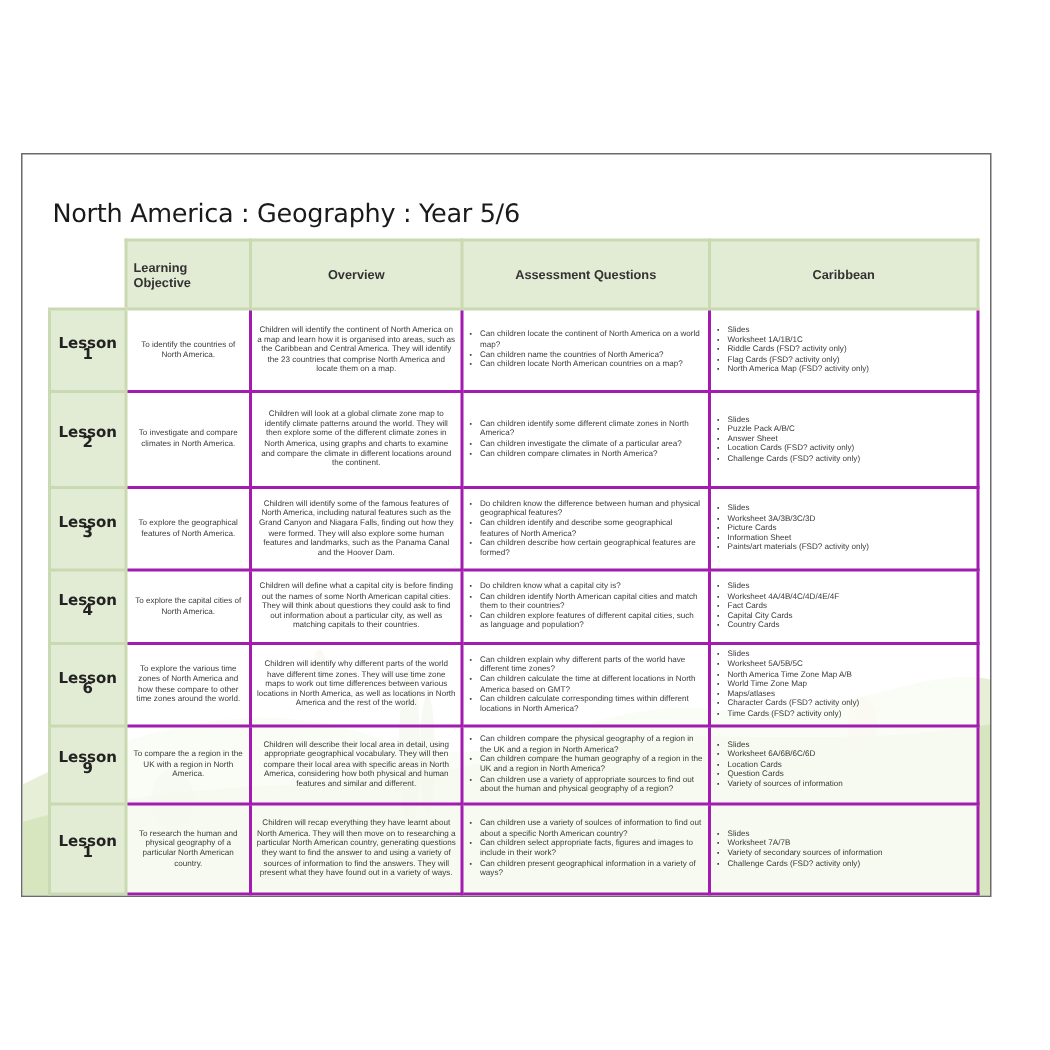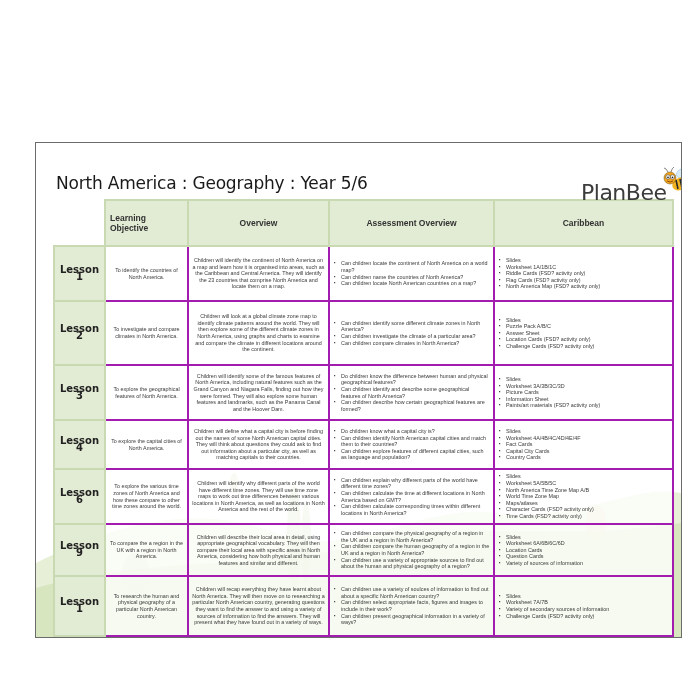--- a/index.html
+++ b/index.html
@@ -1,22 +1,22 @@
 <!DOCTYPE html>
 <html><head>
   <meta charset="utf-8">
   <style>
     html, body { margin: 0; padding: 0; }
     body {
       width: 700px; height: 700px; background: #ffffff; position: relative; overflow: hidden;
       font-family: "Liberation Sans", sans-serif;
     }
     .sheet {
-      position: absolute; left: 35px; top: 102px; width: 645px; height: 494px;
-      border: 1px solid #6b6b6b; background: #ffffff; overflow: hidden; margin-top: 40px;
+      position: absolute; left: 14px; top: 102px; width: 645px; height: 494px;
+      border: 1px solid #6b6b6b; background: #ffffff; overflow: hidden;
     }
     .landscape {
       position: absolute; left: 0; top: 0; width: 645px; height: 494px; z-index: 0; pointer-events: none;
     }
     .title {
       position: absolute; left: 20px; top: 30px; font-size: 17px; color: #1a1a1a; z-index: 2;
       font-family: "DejaVu Sans", sans-serif; letter-spacing: -0.2px;
     }
     .logo {
       position: absolute; left: 545px; top: 22px; z-index: 2; display: flex; align-items: flex-end;
@@ -65,51 +65,35 @@
     <path d="M0 445 C 120 410, 220 430, 330 400 C 430 375, 520 400, 645 380 L645 494 L0 494 Z" fill="#cfdfb0" opacity="0.6"></path>
     <ellipse cx="258" cy="395" rx="7" ry="52" fill="#c9dba8" opacity="0.7"></ellipse>
     <ellipse cx="270" cy="400" rx="5" ry="40" fill="#c9dba8" opacity="0.7"></ellipse>
     <ellipse cx="198" cy="340" rx="4" ry="10" fill="#cfe0b3" opacity="0.7"></ellipse>
     <ellipse cx="100" cy="430" rx="14" ry="20" fill="#d3e2b9" opacity="0.6"></ellipse>
     <ellipse cx="560" cy="380" rx="10" ry="18" fill="#e8e2a8" opacity="0.4"></ellipse>
   </svg>
 
   <div class="title">North America : Geography : Year 5/6</div>
 
-  <div class="logo">
-    <span class="logo-text">PlanBee</span>
-    <svg class="bee" viewBox="0 0 32 30">
-      <ellipse cx="22" cy="8" rx="6" ry="4" fill="#d8ecf7" stroke="#9cc4de" stroke-width="0.6" transform="rotate(-30 22 8)"></ellipse>
-      <ellipse cx="27" cy="10" rx="4" ry="3" fill="#d8ecf7" stroke="#9cc4de" stroke-width="0.6" transform="rotate(-50 27 10)"></ellipse>
-      <ellipse cx="20" cy="19" rx="8" ry="6" fill="#f2b321" transform="rotate(-25 20 19)"></ellipse>
-      <path d="M16 15 L18 24 M20 14 L22 23 M24 13 L25 21" stroke="#2b2b2b" stroke-width="1.6"></path>
-      <circle cx="10" cy="13" r="6" fill="#f2a51e" stroke="#6b4a12" stroke-width="0.5"></circle>
-      <circle cx="8" cy="12" r="2.2" fill="#fff" stroke="#333" stroke-width="0.5"></circle>
-      <circle cx="12.5" cy="12" r="2.2" fill="#fff" stroke="#333" stroke-width="0.5"></circle>
-      <circle cx="8" cy="12.3" r="0.9" fill="#222"></circle>
-      <circle cx="12.5" cy="12.3" r="0.9" fill="#222"></circle>
-      <path d="M7 16 Q10 18 13 16" stroke="#6b2d0a" stroke-width="0.7" fill="none"></path>
-      <path d="M8 7 Q6 3 4 3 M11 7 Q12 3 14 2" stroke="#333" stroke-width="0.6" fill="none"></path>
-    </svg>
-  </div>
 
   <table class="plan">
     <colgroup>
       <col style="width:51px">
       <col style="width:83px">
       <col style="width:141px">
       <col style="width:165px">
       <col style="width:179px">
     </colgroup>
     <thead>
       <tr>
         <th class="blank"></th>
         <th class="lo">Learning Objective</th>
         <th>Overview</th>
-        <th>Assessment Overview</th>
+        <th>Assessment Questions</th>
         <th>Caribbean</th>
       </tr>
     </thead>
     <tbody>
 
       <tr style="height:55px">
         <td class="lesson">Lesson 1</td>
         <td class="center">To identify the countries of North America.</td>
         <td class="center">Children will identify the continent of North America on a map and learn how it is organised into areas, such as the Caribbean and Central America. They will identify the 23 countries that comprise North America and locate them on a map.</td>
         <td>

